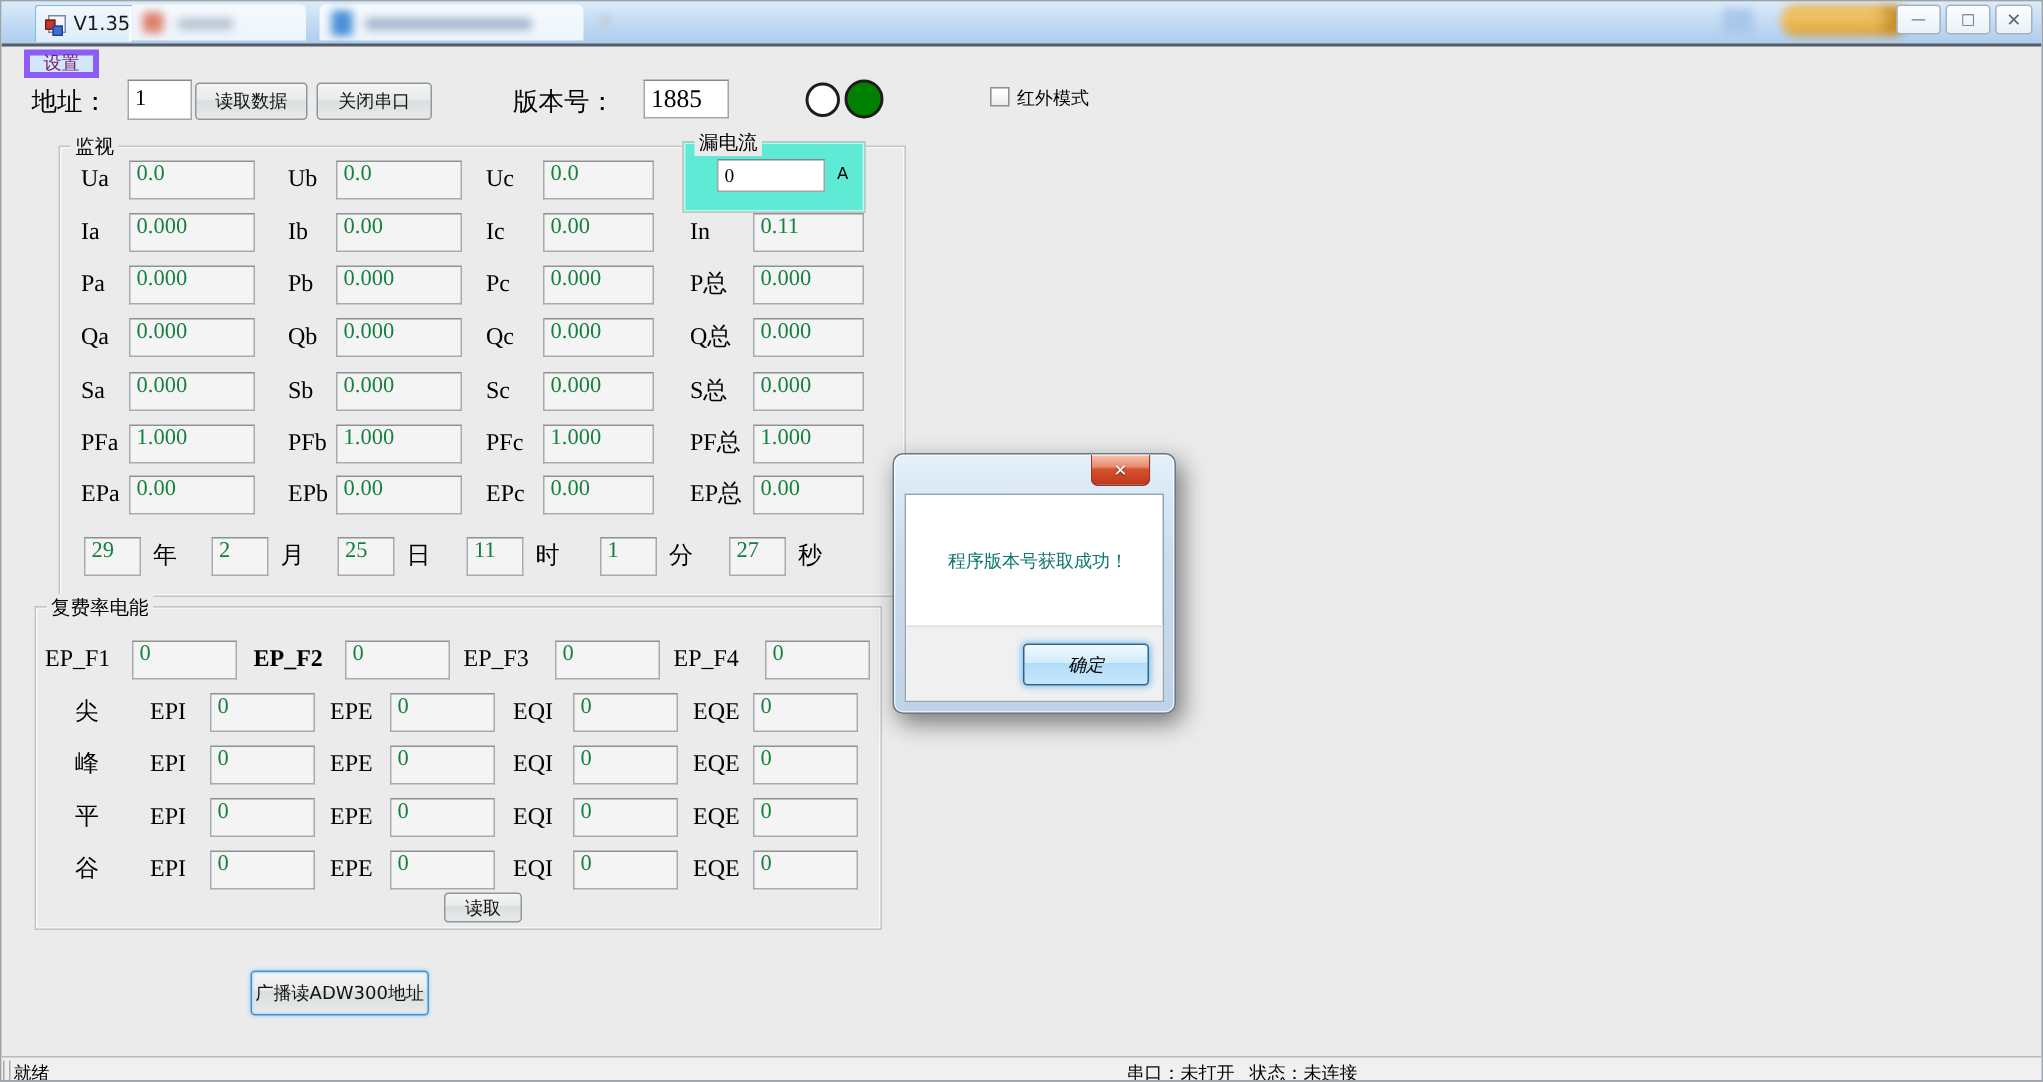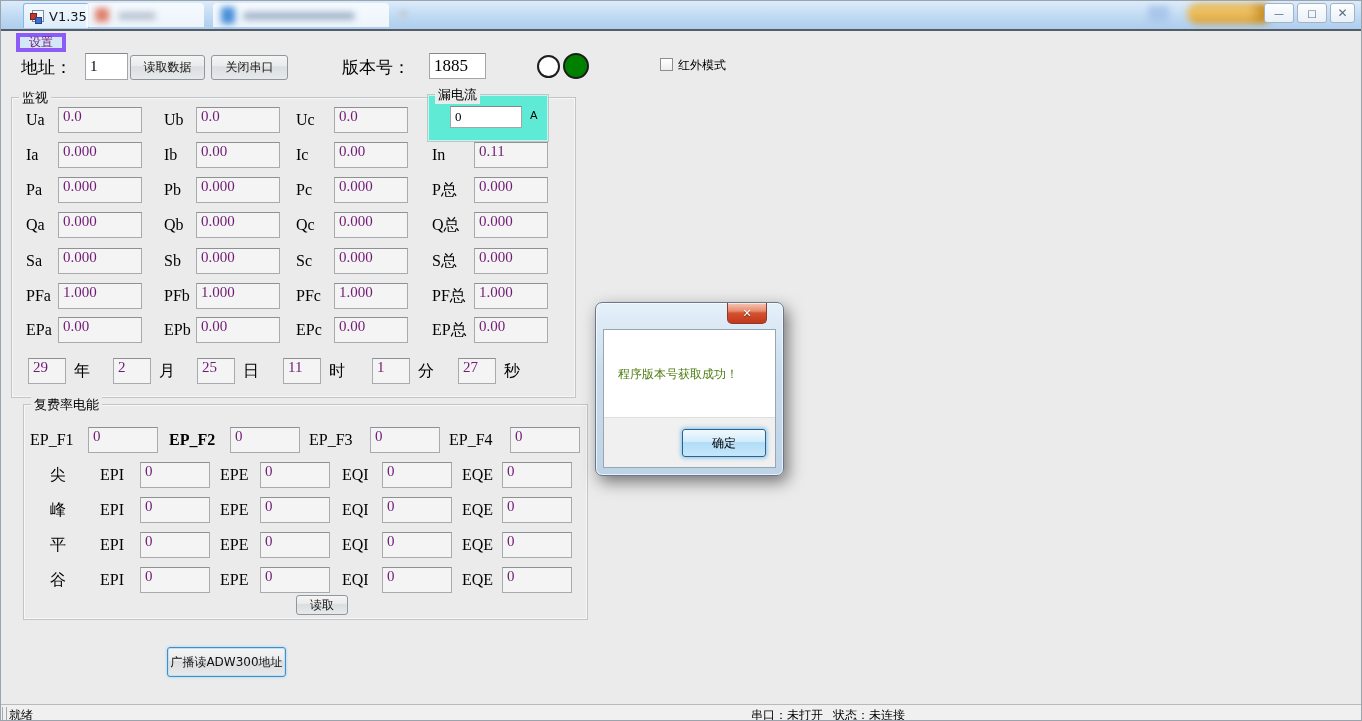--- a/index.html
+++ b/index.html
@@ -43,22 +43,22 @@
   .circle{border-radius:50%;box-sizing:border-box;border:2px solid #1d1d1d;}
   .ind-off{left:536px;top:54px;width:23px;height:23px;background:#ffffff;}
   .ind-on{left:562px;top:52px;width:26px;height:26px;background:#008000;}
   .checkbox{left:659px;top:57px;width:13px;height:13px;background:linear-gradient(#fff,#ededed);border:1px solid #8e8e8e;box-sizing:border-box;}
   .cb-label{left:677px;top:56px;font-size:12px;color:#000;}
   
   .groupbox{border:1px solid #c1c5c8;box-shadow:inset 0 0 0 1px rgba(255,255,255,.6);}
   .group-title{position:absolute;top:-9px;left:7px;background:#ebebeb;padding:0 3px;font-size:13px;color:#000;white-space:nowrap;}
   .lbl{position:absolute;white-space:nowrap;font:16px "Liberation Serif","DejaVu Serif",serif;height:26px;line-height:26px;color:#000;}
   .field{position:absolute;height:26px;line-height:24px;background:#f3f4f3;border:1px solid #a7abae;border-top-color:#8d9194;
-         box-sizing:border-box;font:15px "Liberation Serif","DejaVu Serif",serif;padding:0 4px;color:#701a75;}
-  .monitor{left:10px;top:96px;width:563px;height:299px;}
+         box-sizing:border-box;font:15px "Liberation Serif","DejaVu Serif",serif;padding:0 4px;color:#15803d;}
+  .monitor{left:38px;top:96px;width:563px;height:299px;}
   .mrow{position:absolute;left:0;width:100%;height:26px;}
   .c1l{left:14px;} .c1f{left:46px;width:84px;}
   .c2l{left:152px;} .c2f{left:184px;width:84px;}
   .c3l{left:284px;} .c3f{left:322px;width:74px;}
   .c4l{left:420px;} .c4f{left:462px;width:74px;}
   .leakage{left:415px;top:-4px;width:120px;height:46px;background:#5eead4;}
   .leak-input{position:absolute;left:22px;top:11px;width:72px;height:22px;font-size:13px;}
   .leak-unit{position:absolute;left:102px;top:14px;font-size:11px;}
   .dt-field{width:38px;}
   .dt-unit{font-size:16px;}
@@ -77,22 +77,22 @@
   
   .dialog{left:594px;top:301px;width:187px;height:172px;border-radius:7px;border:1px solid #68788a;z-index:50;
           background:linear-gradient(#e5f0fa,#cadded 40%,#bfd3e7);
           box-shadow:inset 0 0 0 1px rgba(255,255,255,.65),4px 6px 16px rgba(0,0,0,.5);}
   .dlg-close{position:absolute;top:0;right:16px;width:38px;height:20px;border:1px solid #8d3a2b;border-top:none;
              border-radius:0 0 5px 5px;color:#fff;font-size:11px;font-weight:bold;display:flex;align-items:center;justify-content:center;
              background:linear-gradient(#f6c7b5,#e8English 40%,#d4522f 50%,#c1371c);
              background:linear-gradient(#f6c7b5,#e88b6f 40%,#d4522f 50%,#c1371c);
              text-shadow:0 1px 1px rgba(0,0,0,.55);box-shadow:inset 0 1px 0 rgba(255,255,255,.55);}
   .dlg-inner{position:absolute;left:7px;right:7px;top:26px;bottom:7px;background:#fff;border:1px solid #98a5b2;box-sizing:border-box;}
-  .dlg-msg{position:absolute;left:0;right:0;top:0;bottom:49px;display:flex;align-items:center;padding-left:14px;font-size:12px;color:#4d7c0f;font-family:Liberation Mono, monospace;}
-  .dlg-footer{position:absolute;left:0;right:0;bottom:0;height:49px;background:#f0f0f0;border-top:1px solid #dfdfdf;}
+  .dlg-msg{position:absolute;left:0;right:0;top:0;bottom:49px;display:flex;align-items:center;padding-left:28px;font-size:12px;color:#0f766e;font-family:Liberation Mono, monospace;}
+  .dlg-footer{position:absolute;left:0;right:0;bottom:0;height:49px;background:#f0f0f0;border-top:1px solid #dfdfdf;font-style:italic;}
   .ok-btn{position:absolute;right:9px;top:11px;width:82px;height:26px;border:1px solid #2c628b;border-radius:3px;font-size:12px;
           background:linear-gradient(#f1f9fe,#d2ecfb 45%,#b1dcf7 46%,#c6e7fa);box-shadow:0 0 4px 1px #7fc2ee;
           display:flex;align-items:center;justify-content:center;}
   
   .statusbar{left:0;top:703px;width:100%;height:18px;background:#f0f0f0;border-top:1px solid #b9b9b9;font-size:12px;color:#000;}
   .grip{position:absolute;left:1px;top:2px;width:3px;height:14px;border-left:1px solid #a9a9a9;border-right:1px solid #a9a9a9;}
   .sb-left{position:absolute;left:8px;top:2px;}
   .sb-right{position:absolute;left:750px;top:2px;display:flex;gap:10px;}
 </style>
 </head>

